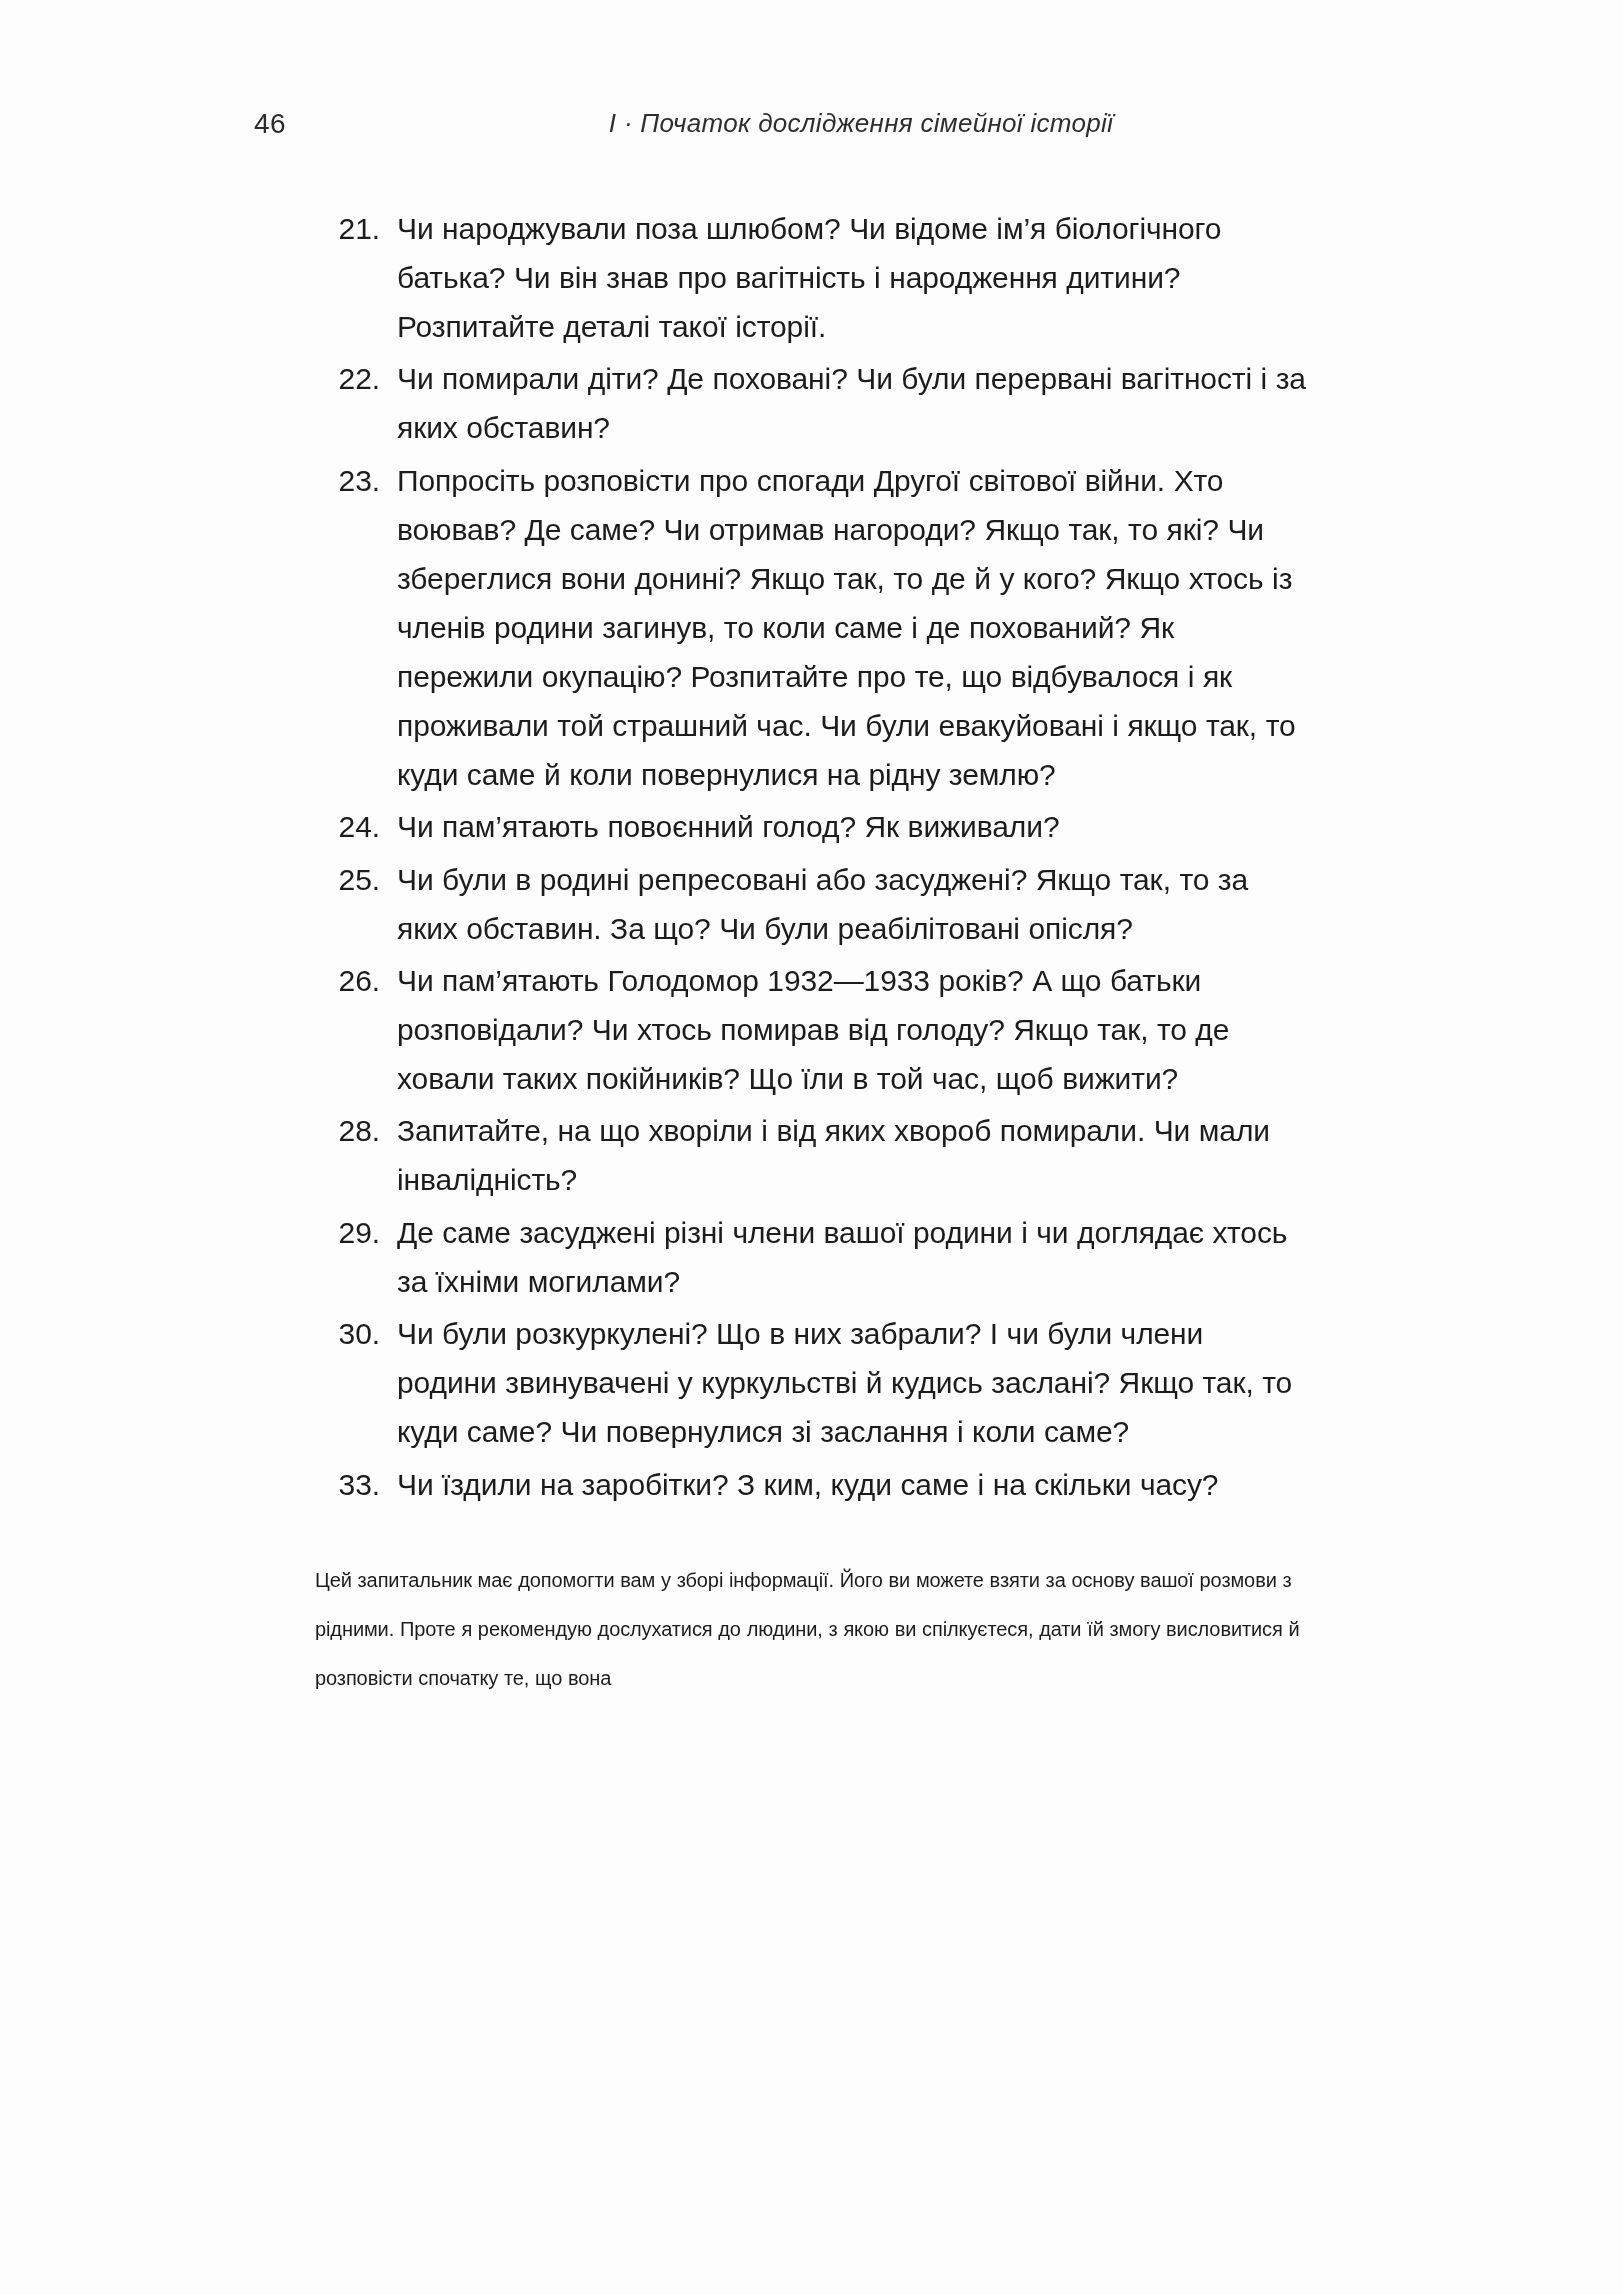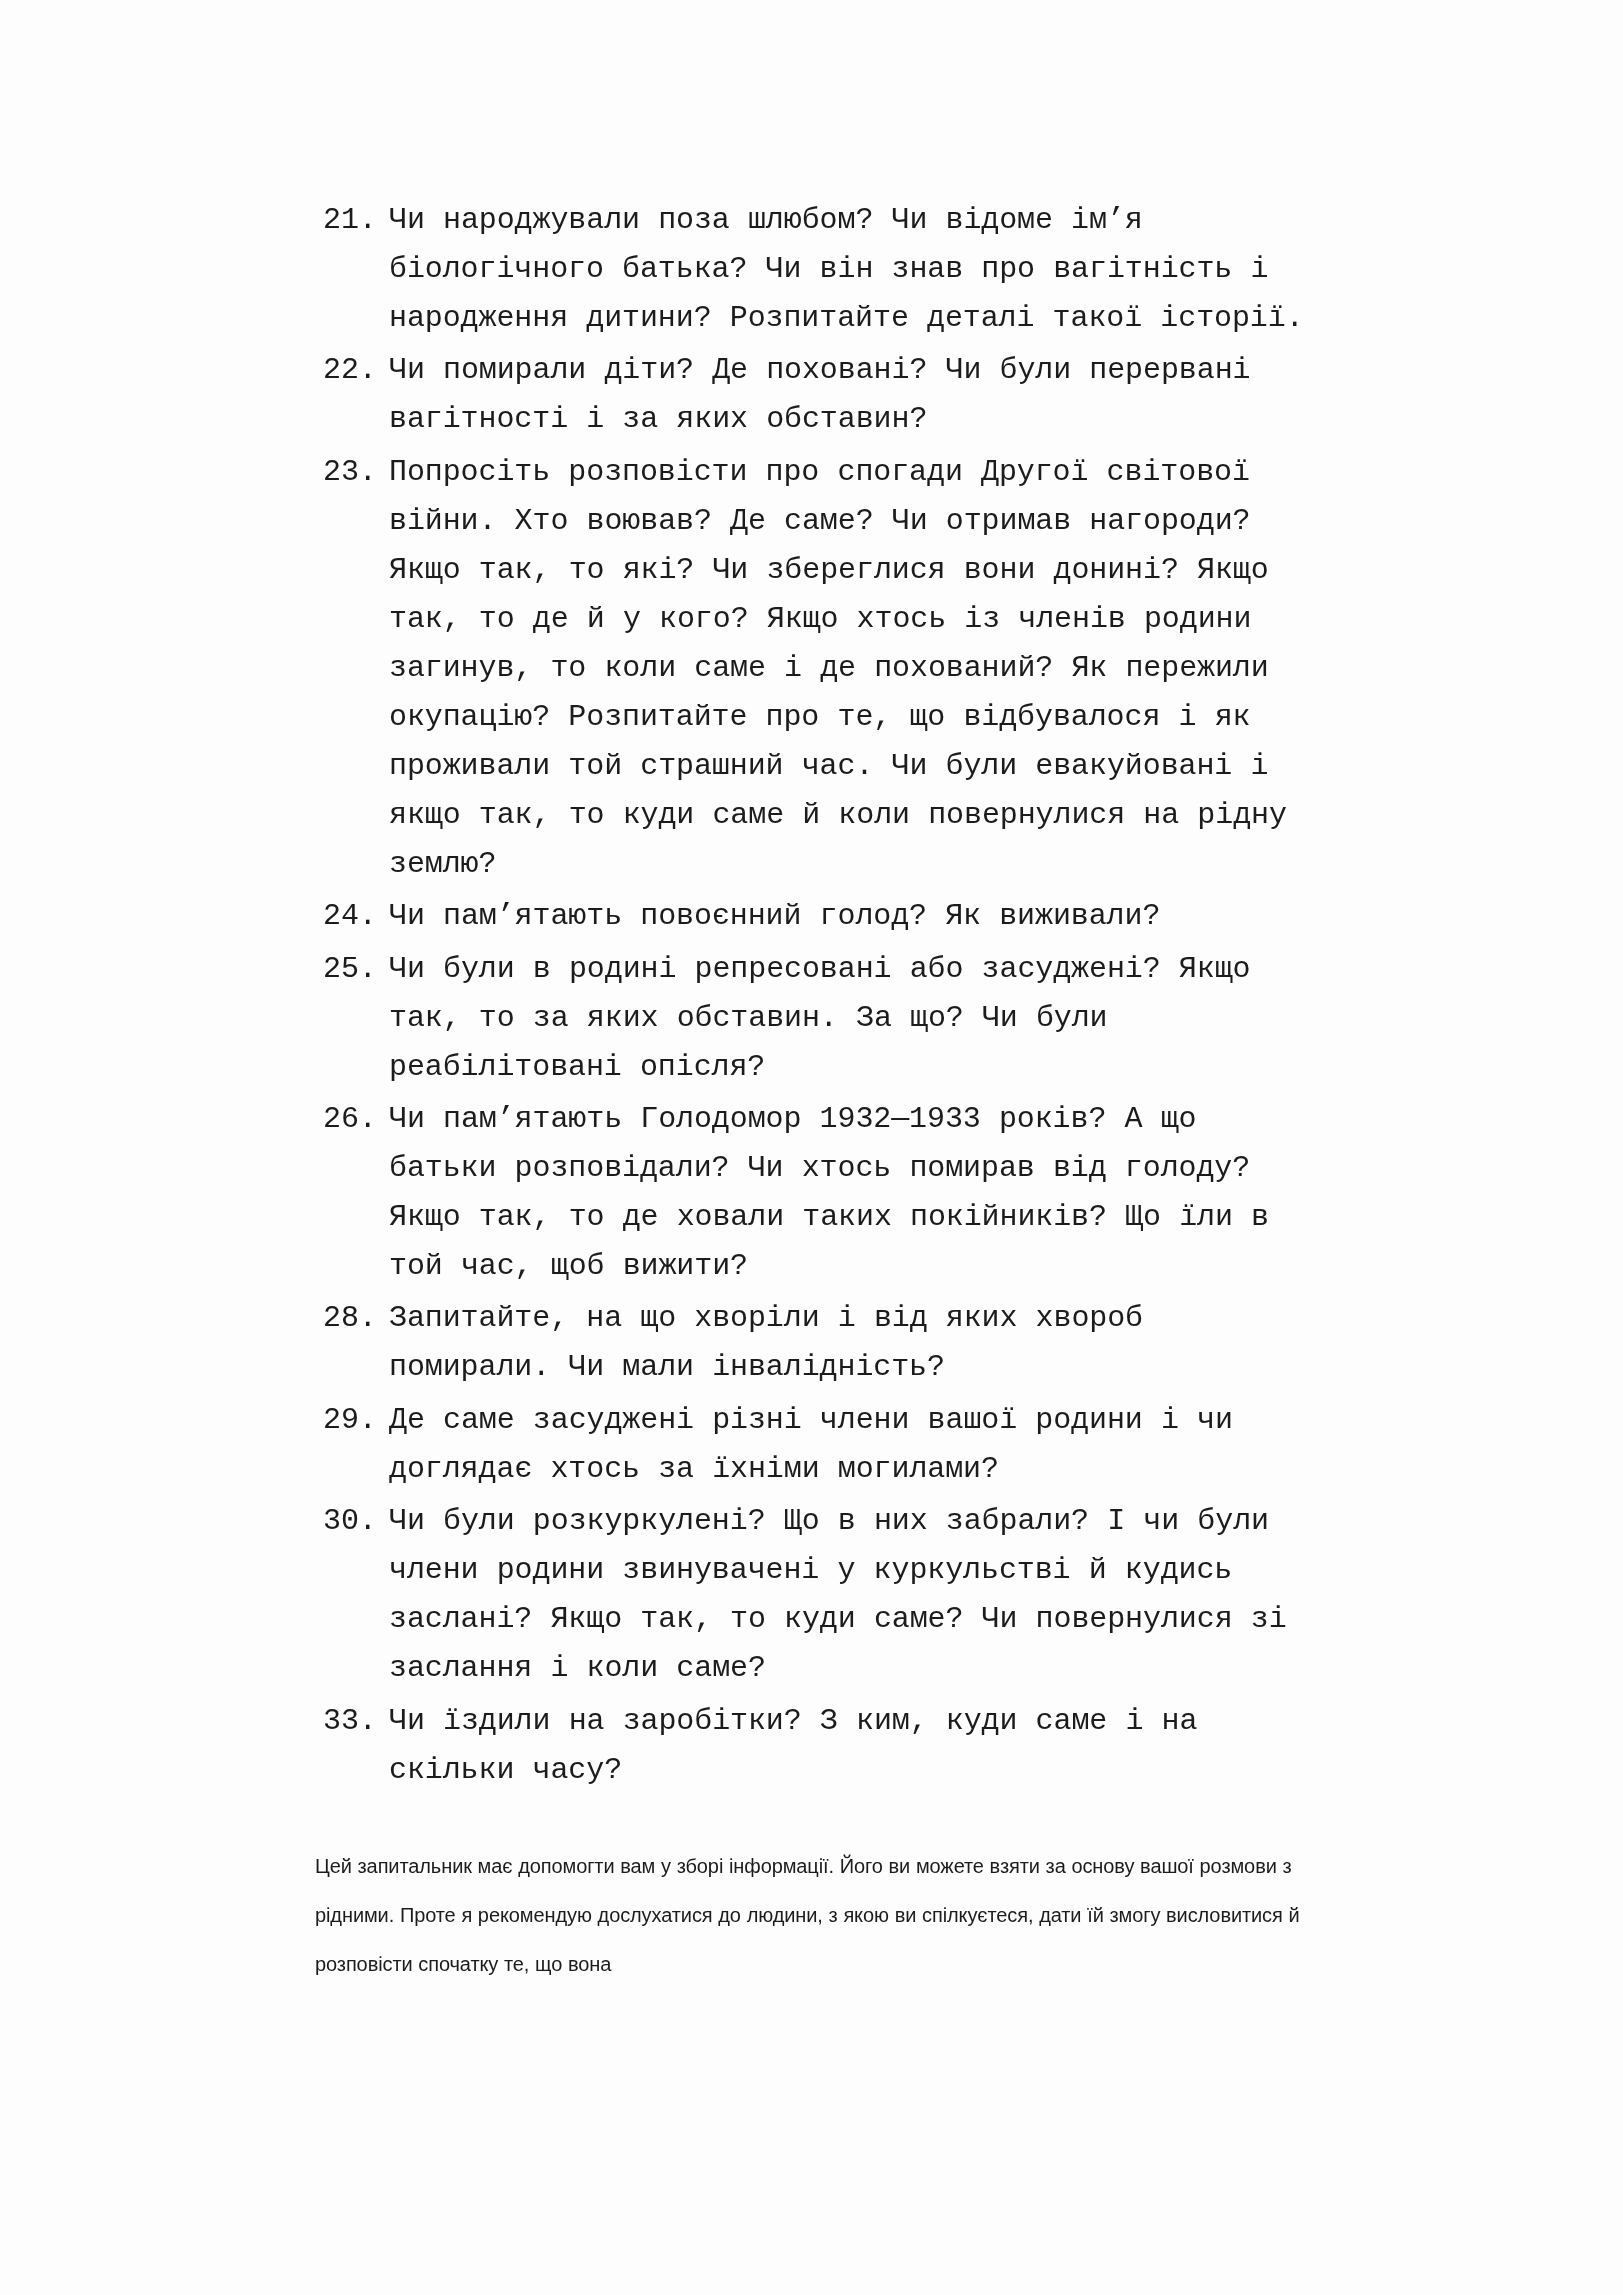--- a/index.html
+++ b/index.html
@@ -55,23 +55,22 @@
   
   .content {
     position: absolute;
     left: 315px;
     top: 188px;
     width: 1008px;
   }
 
   ol.qlist {
     list-style: none;
-    margin: 8px;
+    margin: 16px;
     padding: 0;
-    font-family: Liberation Mono, monospace;
   }
   ol.qlist > li {
     position: relative;
     padding-left: 66px;
     margin: 0 0 3.4px 0;
     font-size: 30px;
     line-height: 49px;
     color: #1c1c1c;
     text-align: left;
     letter-spacing: -0.1px;
@@ -99,20 +98,24 @@
     letter-spacing: -0.1px;
     word-spacing: 0.3px;
     width: 1008px;
   }
 </style>
 </head>
 <body>
 
 <div class="page">
 
+  <div class="running-head">
+    <div class="folio">46</div>
+    <div class="head-title">I · Початок дослідження сімейної історії</div>
+  </div>
 
   <div class="content">
 
     <ol class="qlist">
       <li>
         <span class="num">21.</span>
         <span class="txt">Чи народжували поза шлюбом? Чи відоме ім’я біологічного батька? Чи він знав про вагітність і народження дитини? Розпитайте деталі такої історії.</span>
       </li>
       <li>
         <span class="num">22.</span>

